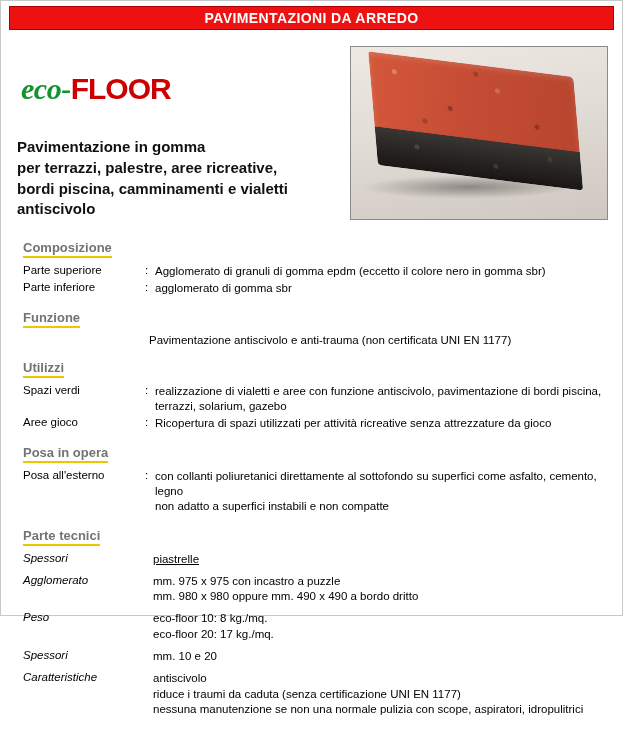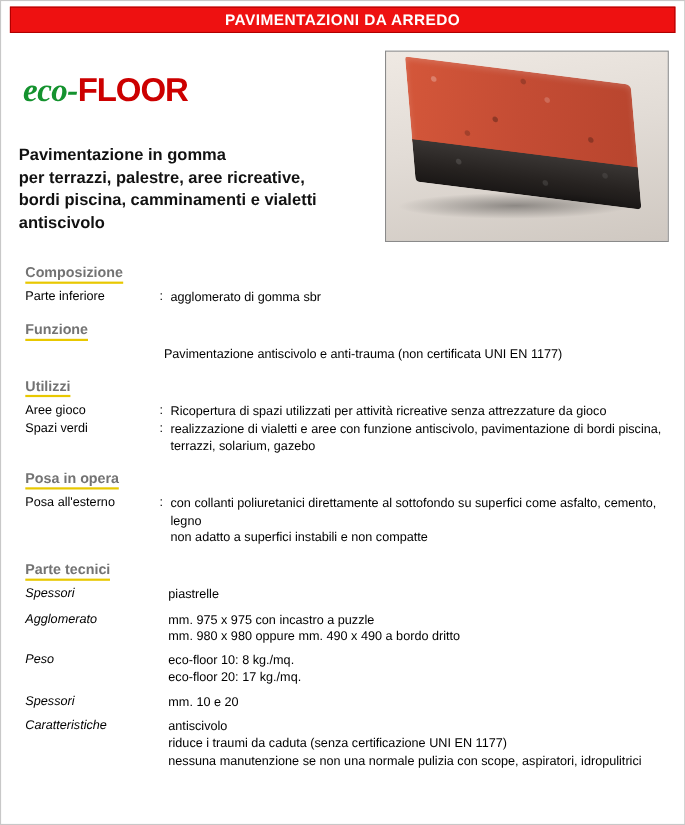--- a/index.html
+++ b/index.html
@@ -11,21 +11,21 @@
     width: 623px;
     height: 750px;
     font-family: "Liberation Sans", sans-serif;
     color: #000000;
     position: relative;
     overflow: hidden;
   }
   .page {
     position: relative;
     width: 623px;
-    height: 750px;
+    height: 616px;
     box-sizing: border-box;
     border: 1px solid #c8c8c8;
   }
 
   
   .banner {
     margin: 5px 8px 0 8px;
     height: 22px;
     background: #ee1111;
     border: 1px solid #b00000;
@@ -36,21 +36,21 @@
   .banner-title {
     color: #ffffff;
     font-weight: bold;
     font-size: 14px;
     letter-spacing: 0.4px;
   }
 
   
   .top {
     display: flex;
-    align-items: flex-start;
+    align-items: flex-end;
     margin-top: 16px;
     padding: 0 10px 0 16px;
   }
   .top-left {
     width: 320px;
     flex: 0 0 320px;
   }
   .logo {
     font-size: 30px;
     font-weight: bold;
@@ -238,44 +238,49 @@
       </div>
     </div>
   </div>
 
   <div class="content">
 
     <div class="section">
       <div class="section-title">Composizione</div>
       <div class="rows">
         <div class="row">
+          <div class="cell-label">Parte superiore</div>
+          <div class="cell-sep">:</div>
+          <div class="cell-value">Agglomerato di granuli di gomma epdm (eccetto il colore nero in gomma sbr)</div>
+        </div>
+        <div class="row">
           <div class="cell-label">Parte inferiore</div>
           <div class="cell-sep">:</div>
           <div class="cell-value">agglomerato di gomma sbr</div>
         </div>
       </div>
     </div>
 
     <div class="section">
       <div class="section-title">Funzione</div>
       <div class="single-value">Pavimentazione antiscivolo e anti-trauma (non certificata UNI EN 1177)</div>
     </div>
 
     <div class="section">
       <div class="section-title">Utilizzi</div>
       <div class="rows">
         <div class="row">
+          <div class="cell-label">Spazi verdi</div>
+          <div class="cell-sep">:</div>
+          <div class="cell-value">realizzazione di vialetti e aree con funzione antiscivolo, pavimentazione di bordi piscina, terrazzi, solarium, gazebo</div>
+        </div>
+        <div class="row">
           <div class="cell-label">Aree gioco</div>
           <div class="cell-sep">:</div>
           <div class="cell-value" style="white-space: pre-line;">Ricopertura di spazi utilizzati per attività ricreative senza attrezzature da gioco</div>
-        </div>
-        <div class="row">
-          <div class="cell-label">Spazi verdi</div>
-          <div class="cell-sep">:</div>
-          <div class="cell-value">realizzazione di vialetti e aree con funzione antiscivolo, pavimentazione di bordi piscina, terrazzi, solarium, gazebo</div>
         </div>
       </div>
     </div>
 
     <div class="section">
       <div class="section-title">Posa in opera</div>
       <div class="rows">
         <div class="row">
           <div class="cell-label">Posa all'esterno</div>
           <div class="cell-sep">:</div>
@@ -283,21 +288,21 @@
 non adatto a superfici instabili e non compatte</div>
         </div>
       </div>
     </div>
 
     <div class="section">
       <div class="section-title">Parte tecnici</div>
       <div class="rows tech">
         <div class="row">
           <div class="cell-label">Spessori</div>
-          <div class="cell-value" style="white-space: pre-line;">piastrelle</div>
+          <div class="cell-value" style="white-space: pre-line; text-decoration: underline;">piastrelle</div>
         </div>
         <div class="row">
           <div class="cell-label">Agglomerato</div>
           <div class="cell-value" style="white-space: pre-line;">mm. 975 x 975 con incastro a puzzle
 mm. 980 x 980 oppure mm. 490 x 490 a bordo dritto</div>
         </div>
         <div class="row">
           <div class="cell-label">Peso</div>
           <div class="cell-value" style="white-space: pre-line;">eco-floor 10:    8 kg./mq.
 eco-floor 20: 17 kg./mq.</div>

